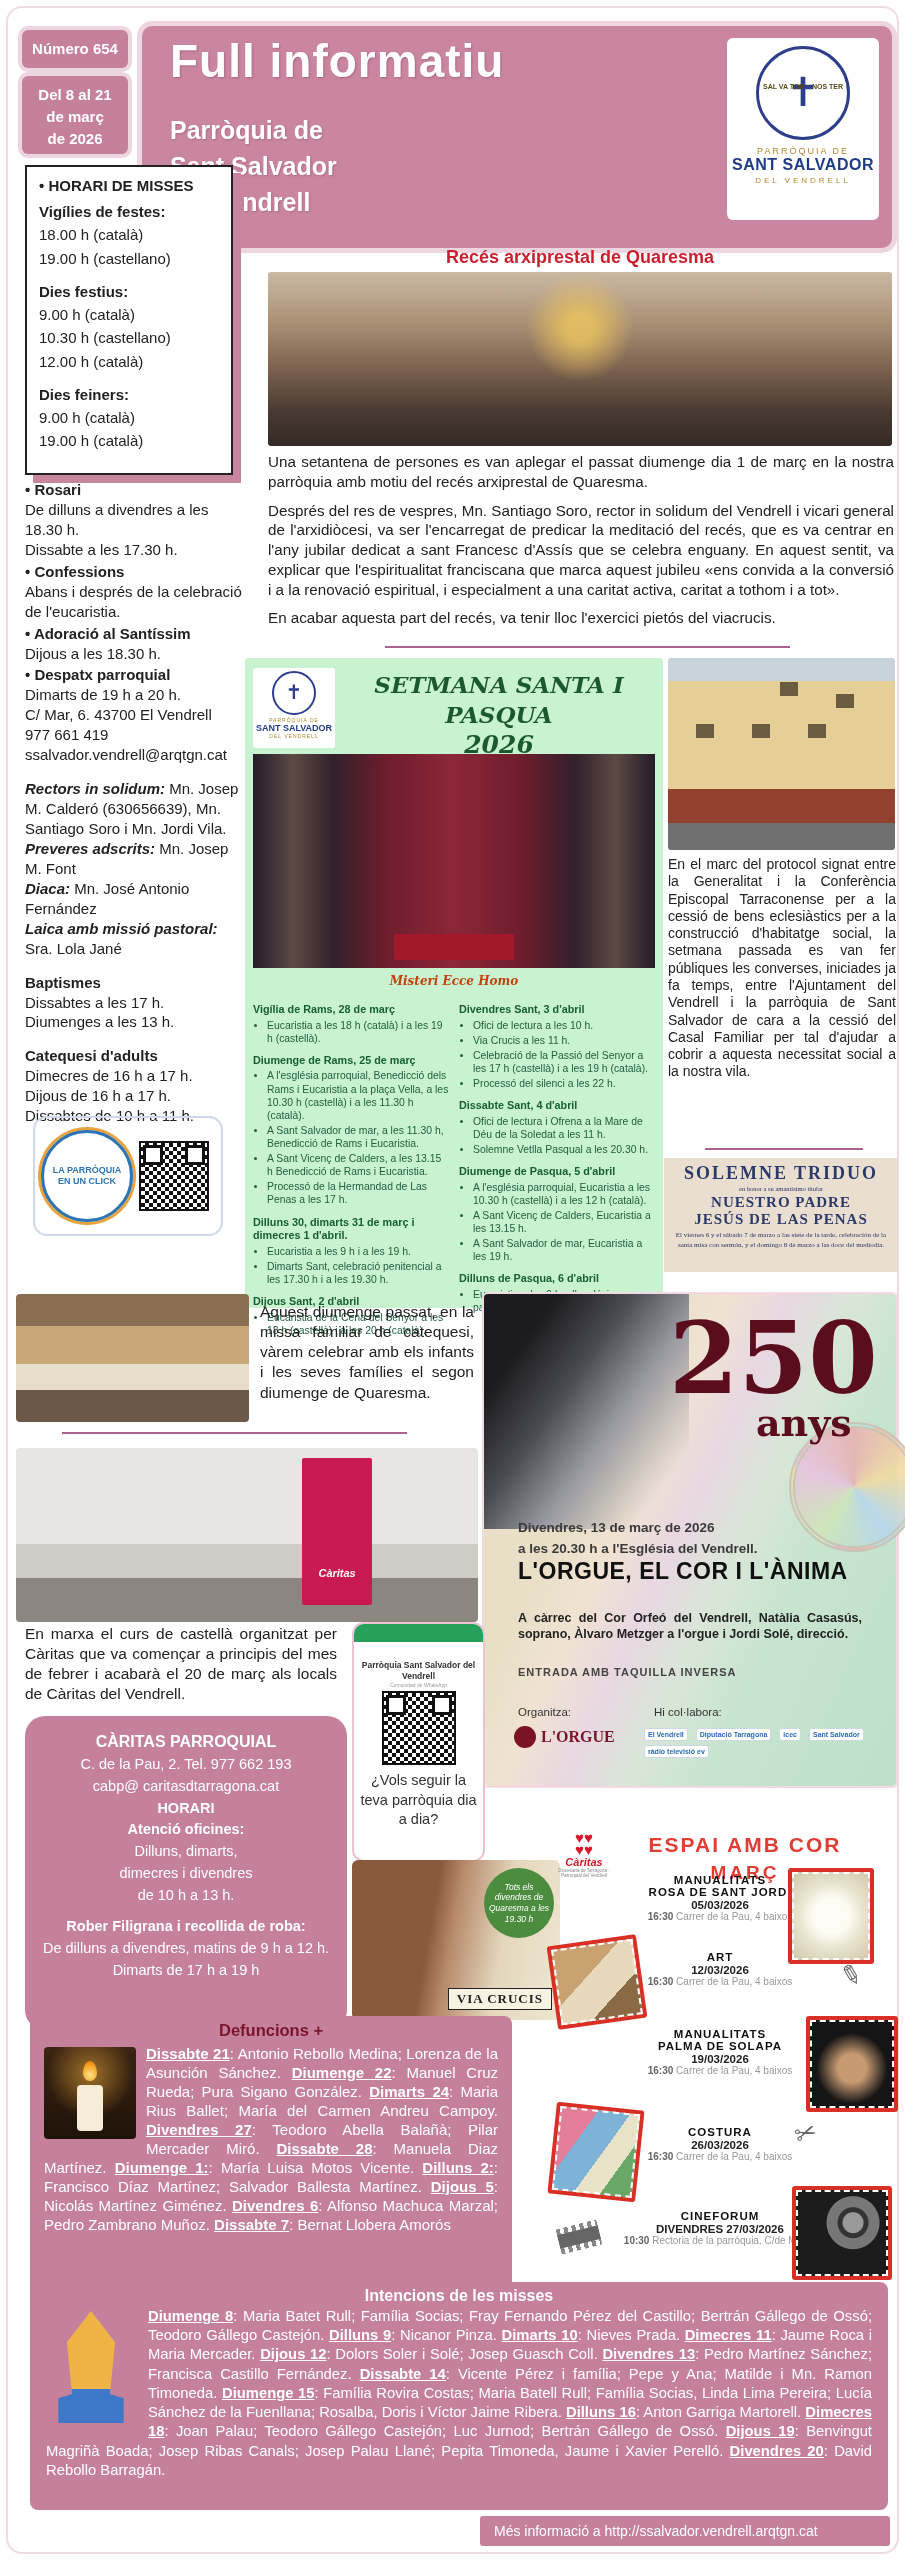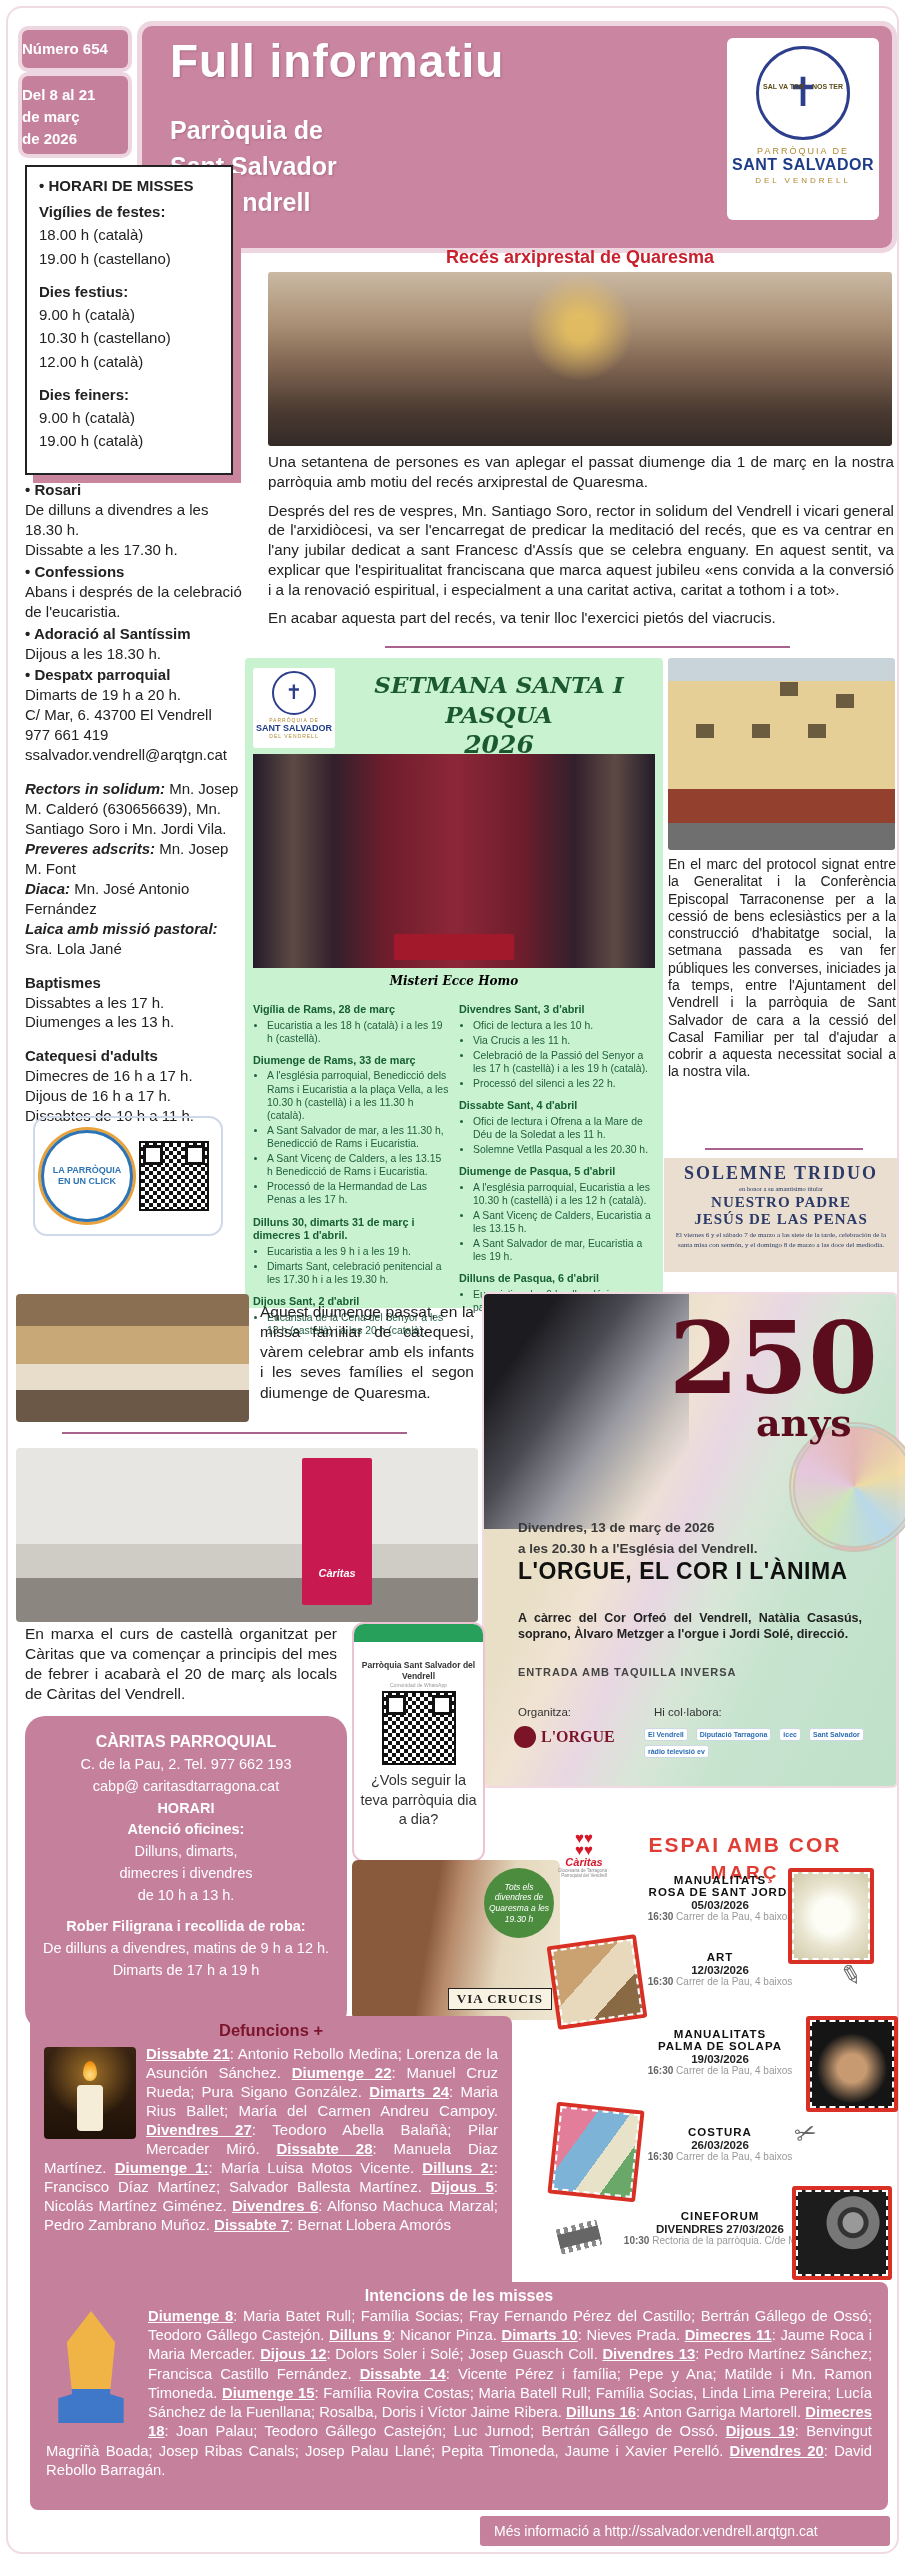--- a/index.html
+++ b/index.html
@@ -2,21 +2,21 @@
 <html><head>
 <meta charset="utf-8">
 <style>
   html,body{margin:0;padding:0;background:#fff;}
   body{font-family:"Liberation Sans",sans-serif;color:#222;}
   .page{position:relative;width:905px;height:2560px;background:#fff;overflow:hidden;}
   .frame{position:absolute;inset:6px;border:2px solid #f0dbe4;border-radius:16px;pointer-events:none;}
   .abs{position:absolute;}
 
   
-  .pinkbox{background:#c5819b;color:#fff;font-weight:bold;border-radius:6px;box-shadow:0 0 0 4px #eed6e0;}
+  .pinkbox{background:#c5819b;color:#fff;font-weight:bold;text-align:center;border-radius:6px;box-shadow:0 0 0 4px #eed6e0;}
   .issue-box{left:22px;top:30px;width:106px;height:38px;line-height:38px;font-size:15px;}
   .dates-box{left:22px;top:76px;width:106px;height:78px;font-size:15px;padding-top:8px;line-height:22px;box-sizing:border-box;}
   .banner{left:142px;top:26px;width:750px;height:222px;background:#ca86a0;border-radius:10px;box-shadow:0 0 0 5px #eed6e0;}
   .banner-title{position:absolute;left:28px;top:8px;font-size:46px;font-weight:bold;color:#fff;letter-spacing:1px;text-shadow:1px 1px 2px rgba(120,60,90,.4);}
   .banner-sub{position:absolute;left:28px;top:86px;color:#fff;font-weight:bold;font-size:25px;line-height:36px;text-shadow:1px 1px 2px rgba(120,60,90,.35);}
   .logo-card{position:absolute;left:585px;top:12px;width:152px;height:182px;background:#fff;border-radius:6px;text-align:center;padding-top:8px;box-sizing:border-box;}
   .seal{width:88px;height:88px;border:3px solid #2c3e8c;border-radius:50%;margin:0 auto;position:relative;font-size:40px;line-height:86px;color:#2c3e8c;}
   .seal .side{position:absolute;top:34px;font-size:7px;font-weight:bold;color:#5a4a16;line-height:7px;}
   .seal .l{left:4px;} .seal .r{right:4px;}
   .logo-l1{color:#b08830;font-size:9px;letter-spacing:2px;margin-top:6px;}
@@ -58,21 +58,21 @@
   .setmana{left:245px;top:658px;width:418px;height:650px;background:#c9f2d0;border-radius:4px;}
   .setmana-logo{position:absolute;left:8px;top:10px;width:82px;height:80px;background:#fff;border-radius:3px;text-align:center;padding-top:3px;box-sizing:border-box;}
   .seal-sm{width:40px;height:40px;border:2px solid #2c3e8c;border-radius:50%;margin:0 auto;font-size:20px;line-height:38px;color:#2c3e8c;}
   .slogo1{color:#b08830;font-size:5px;letter-spacing:1px;margin-top:2px;}
   .slogo2{color:#1f3c88;font-weight:bold;font-size:9px;}
   .slogo3{color:#b08830;font-size:5px;letter-spacing:1px;}
   .setmana-title{position:absolute;left:96px;top:12px;width:316px;text-align:center;font-family:"DejaVu Serif",serif;font-weight:bold;font-style:italic;color:#1b5a2e;font-size:23px;line-height:30px;}
   .setmana-year{font-size:25px;}
   .setmana-photo{position:absolute;left:8px;top:96px;width:402px;height:214px;background:linear-gradient(90deg,#241c2a 0%,#5d4a44 10%,#32202c 20%,#6e1d2c 33%,#8c2738 50%,#6e1d2c 67%,#32202c 80%,#5d4a44 90%,#241c2a 100%);}
   .setmana-photo::after{content:"";position:absolute;left:50%;bottom:8px;transform:translateX(-50%);width:120px;height:26px;background:#a3192c;border-radius:2px;}
-  .setmana-caption{position:absolute;left:0;top:316px;width:418px;text-align:center;font-family:"DejaVu Serif",serif;font-weight:bold;font-style:italic;font-size:12px;color:#000000;}
+  .setmana-caption{position:absolute;left:0;top:316px;width:418px;text-align:center;font-family:"DejaVu Serif",serif;font-weight:bold;font-style:italic;font-size:12px;color:#c2410c;}
   .setmana-cols{position:absolute;left:8px;top:336px;width:402px;display:flex;gap:10px;color:#20603f;font-size:10.4px;line-height:1.26;}
   .setmana-col{width:196px;}
   .day-h{font-weight:bold;font-size:10.8px;color:#166032;margin-top:9px;}
   .day-ul{margin:2px 0 0 14px;padding:0;}
   .day-li{margin-bottom:2px;}
 
   
   .casal-photo{left:668px;top:658px;width:227px;height:192px;border-radius:3px;background:linear-gradient(180deg,#c9d4da 0 12%,#e6cf96 12% 68%,#93402f 68% 86%,#6f6f6f 86% 100%);}
   .casal-photo .win{position:absolute;left:28px;top:66px;width:18px;height:14px;background:#6b5b3f;box-shadow:56px 0 0 #6b5b3f,112px 0 0 #6b5b3f,84px -42px 0 #6b5b3f,140px -30px 0 #6b5b3f;}
   .casal-text{left:668px;top:856px;width:228px;font-size:14px;text-align:justify;line-height:1.235;}
@@ -274,21 +274,21 @@
       <div class="setmana-year">2026</div>
     </div>
     <div class="setmana-photo"></div>
     <div class="setmana-caption">Misteri Ecce Homo</div>
     <div class="setmana-cols">
       <div class="setmana-col">
           <div class="day-h">Vigília de Rams, 28 de març</div>
           <ul class="day-ul">
             <li class="day-li">Eucaristia a les 18 h (català) i a les 19 h (castellà).</li>
           </ul>
-          <div class="day-h">Diumenge de Rams, 33 de març</div>
+          <div class="day-h">Diumenge de Rams, 25 de març</div>
           <ul class="day-ul">
             <li class="day-li">A l'església parroquial, Benedicció dels Rams i Eucaristia a la plaça Vella, a les 10.30 h (castellà) i a les 11.30 h (català).</li>
             <li class="day-li">A Sant Salvador de mar, a les 11.30 h, Benedicció de Rams i Eucaristia.</li>
             <li class="day-li">A Sant Vicenç de Calders, a les 13.15 h Benedicció de Rams i Eucaristia.</li>
             <li class="day-li">Processó de la Hermandad de Las Penas a les 17 h.</li>
           </ul>
           <div class="day-h">Dilluns 30, dimarts 31 de març i dimecres 1 d'abril.</div>
           <ul class="day-ul">
             <li class="day-li">Eucaristia a les 9 h i a les 19 h.</li>
             <li class="day-li">Dimarts Sant, celebració penitencial a les 17.30 h i a les 19.30 h.</li>

